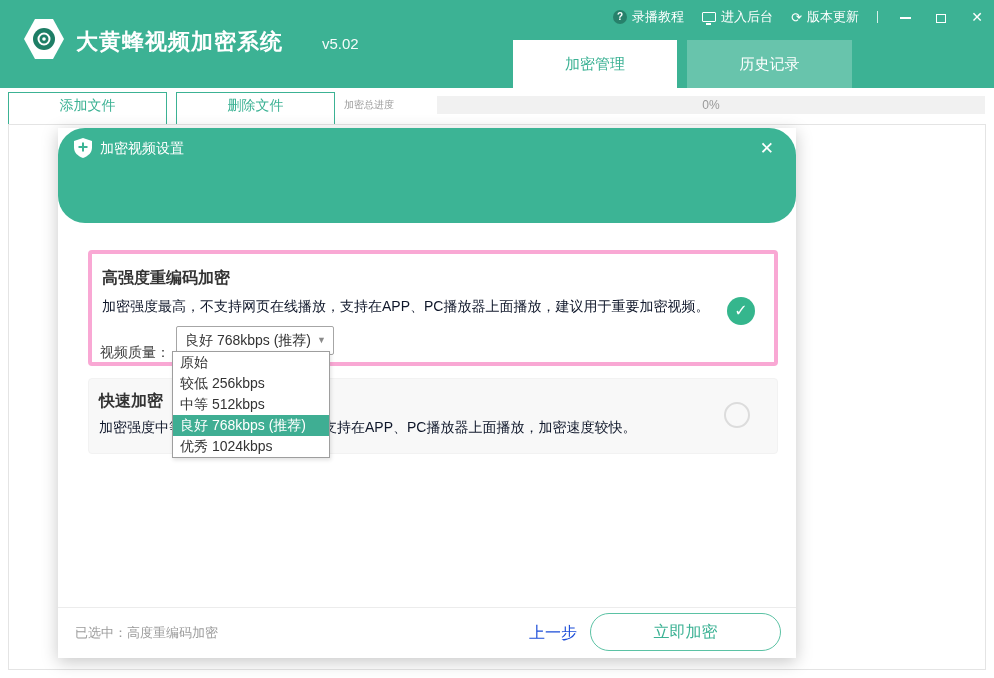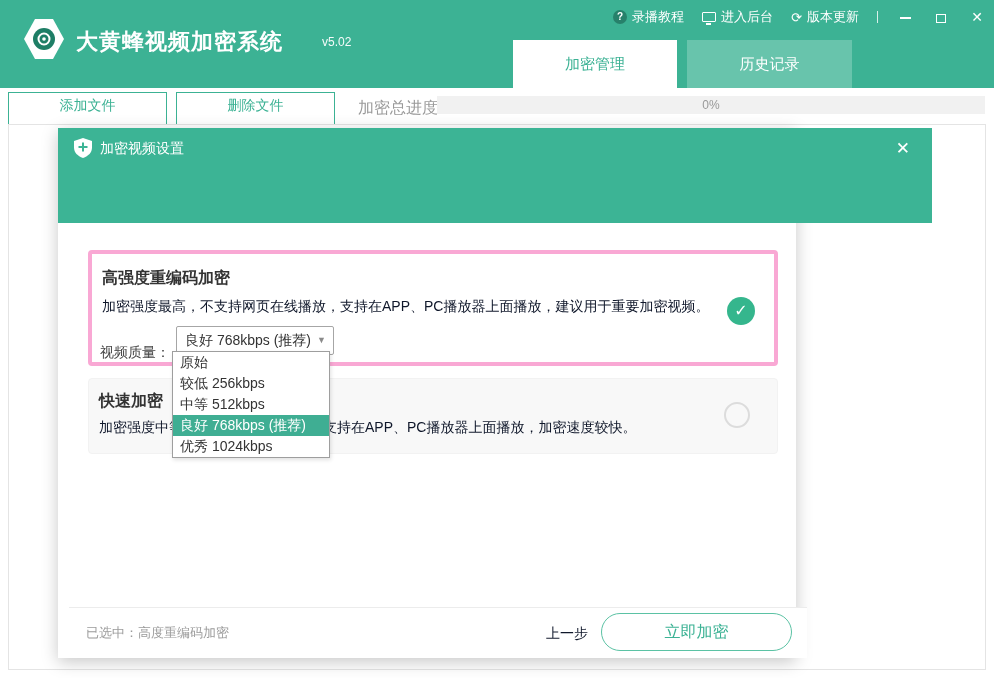--- a/index.html
+++ b/index.html
@@ -4,21 +4,21 @@
 <style>
   * { margin:0; padding:0; box-sizing:border-box; }
   html,body { width:994px; height:678px; }
   body { font-family:"Liberation Sans","DejaVu Sans",sans-serif; background:#fff; }
   .screen { position:relative; width:994px; height:678px; overflow:hidden; background:#fff; }
 
   
   .topbar { position:absolute; left:0; top:0; width:994px; height:88px; background:#3CB294; }
   .logo { position:absolute; left:22px; top:17px; width:44px; height:44px; }
   .app-title { position:absolute; left:76px; top:27px; color:#fff; font-size:22px; font-weight:bold; letter-spacing:1px; }
-  .app-version { position:absolute; left:322px; top:35px; color:rgba(255,255,255,.95); font-size:12px; }
+  .app-version { position:absolute; left:322px; top:35px; color:rgba(255,255,255,.95); font-size:15px; }
 
   .top-links { position:absolute; right:8px; top:6px; height:22px; display:flex; align-items:center; gap:18px; color:#fff; }
   .top-link { display:flex; align-items:center; gap:5px; font-size:13px; color:#fff; cursor:pointer; }
   .help-ic { width:14px; height:14px; border-radius:50%; background:rgba(22,90,72,.55); color:#fff; font-size:10px; line-height:14px; text-align:center; font-weight:bold; }
   .monitor-ic { width:14px; height:10px; border:1.5px solid #fff; border-radius:1px; position:relative; }
   .monitor-ic:after { content:""; position:absolute; left:3px; bottom:-4px; width:5px; height:2px; background:#fff; }
   .refresh-ic { font-size:13px; line-height:13px; }
   .win-sep { width:1px; height:12px; background:rgba(255,255,255,.8); }
   .win-btn { width:18px; text-align:center; color:#fff; font-size:14px; cursor:pointer; }
   .min-ic { display:inline-block; width:11px; border-top:2px solid #fff; vertical-align:middle; }
@@ -27,30 +27,30 @@
   
   .tab { position:absolute; top:40px; height:48px; line-height:48px; text-align:center; font-size:15px; cursor:pointer; }
   .tab-active { left:513px; width:164px; background:#fff; color:#3CB294; }
   .tab-inactive { left:687px; width:165px; background:#68C4AC; color:#fff; }
 
   
   .toolbar { position:absolute; left:0; top:88px; width:994px; height:36px; background:#fff; }
   .tool-btn { position:absolute; top:4px; height:43px; width:159px; background:#fff; border:1px solid #3CB294; color:#3CB294; font-size:14px; text-align:center; line-height:25px; cursor:pointer; }
   .btn-add { left:8px; }
   .btn-del { left:176px; }
-  .progress-label { position:absolute; left:358px; top:10px; font-size:16px; color:#9a9a9a; }
+  .progress-label { position:absolute; left:344px; top:10px; font-size:10px; color:#9a9a9a; }
   .progress-track { position:absolute; left:437px; top:8px; width:548px; height:18px; background:#F1F1F1; }
   .progress-text { position:absolute; left:0; top:0; width:100%; text-align:center; font-size:12px; line-height:18px; color:#999; }
 
   
   .content-area { position:absolute; left:8px; top:124px; width:978px; height:546px; background:#fff; border:1px solid #E4E4E4; }
 
   
   .modal { position:absolute; left:58px; top:128px; width:738px; height:530px; background:#fff; box-shadow:0 4px 16px rgba(0,0,0,.22); }
-  .modal-header { position:absolute; left:0; top:0; width:874px; height:95px; background:#3CB495; }
+  .modal-header { position:absolute; left:0; top:0; width:738px; height:95px; background:#3CB495;border-radius:27px; }
   .shield-ic { position:absolute; left:16px; top:10px; width:18px; height:20px; }
   .modal-title { position:absolute; left:42px; top:12px; color:#fff; font-size:14px; }
   .modal-close { position:absolute; right:22px; top:10px; color:#fff; font-size:17px; cursor:pointer; }
   .modal-heading { position:absolute; left:42px; top:50px; color:#fff; font-size:22px; letter-spacing:1px; }
 
   
   .card { position:absolute; left:30px; width:690px; border-radius:4px; }
   .card-strong { top:122px; height:116px; border:4px solid #f9a8d4; background:#fff; }
   .card-fast { top:250px; height:76px; background:#F8F8F8; border:1px solid #F2F2F2; }
   .card-title { position:absolute; left:10px; font-size:16px; font-weight:bold; color:#333; }
@@ -61,23 +61,23 @@
   .quality-label { position:absolute; left:8px; top:90px; font-size:14px; color:#444; }
   .quality-select { position:absolute; left:84px; top:72px; width:158px; height:29px; background:#fff; border:1px solid #A6A6A6; border-radius:2px; font-size:14px; color:#333; line-height:27px; padding-left:8px; cursor:pointer; }
   .select-arrow { position:absolute; right:7px; top:0; font-size:9px; color:#8a8a8a; line-height:27px; }
 
   
   .dropdown { position:absolute; left:114px; top:223px; width:158px; background:#fff; border:1px solid #9E9E9E; z-index:30; box-shadow:1px 2px 4px rgba(0,0,0,.12); }
   .dd-item { height:21px; line-height:21px; font-size:14px; color:#333; padding-left:7px; white-space:nowrap; cursor:pointer; }
   .dd-item.active { background:#3FAE93; color:#fff; }
 
   
-  .modal-footer { position:absolute; left:11px; top:479px; width:738px; height:51px; border-top:1px solid #ECECEC; background:#fff; }
+  .modal-footer { position:absolute; left:0; top:479px; width:738px; height:51px; border-top:1px solid #ECECEC; background:#fff; }
   .footer-selected { position:absolute; left:17px; top:0; line-height:50px; font-size:13px; color:#9b9b9b; }
-  .footer-back { position:absolute; right:219px; top:0; line-height:50px; font-size:14px; color:#0f172a; cursor:pointer; }
+  .footer-back { position:absolute; right:219px; top:0; line-height:50px; font-size:16px; color:#1d4ed8; cursor:pointer; }
   .footer-confirm { position:absolute; right:15px; top:5px; width:191px; height:38px; border:1px solid #5BC2A4; border-radius:19px; background:#fff; color:#3CB294; font-size:16px; text-align:center; line-height:36px; cursor:pointer; }
 </style>
 </head>
 <body>
 
 <div class="screen">
 
   <div class="topbar">
     <svg class="logo" viewBox="0 0 44 44">
       <polygon points="13,2 31,2 42,22 31,42 13,42 2,22" fill="#ffffff"></polygon>

